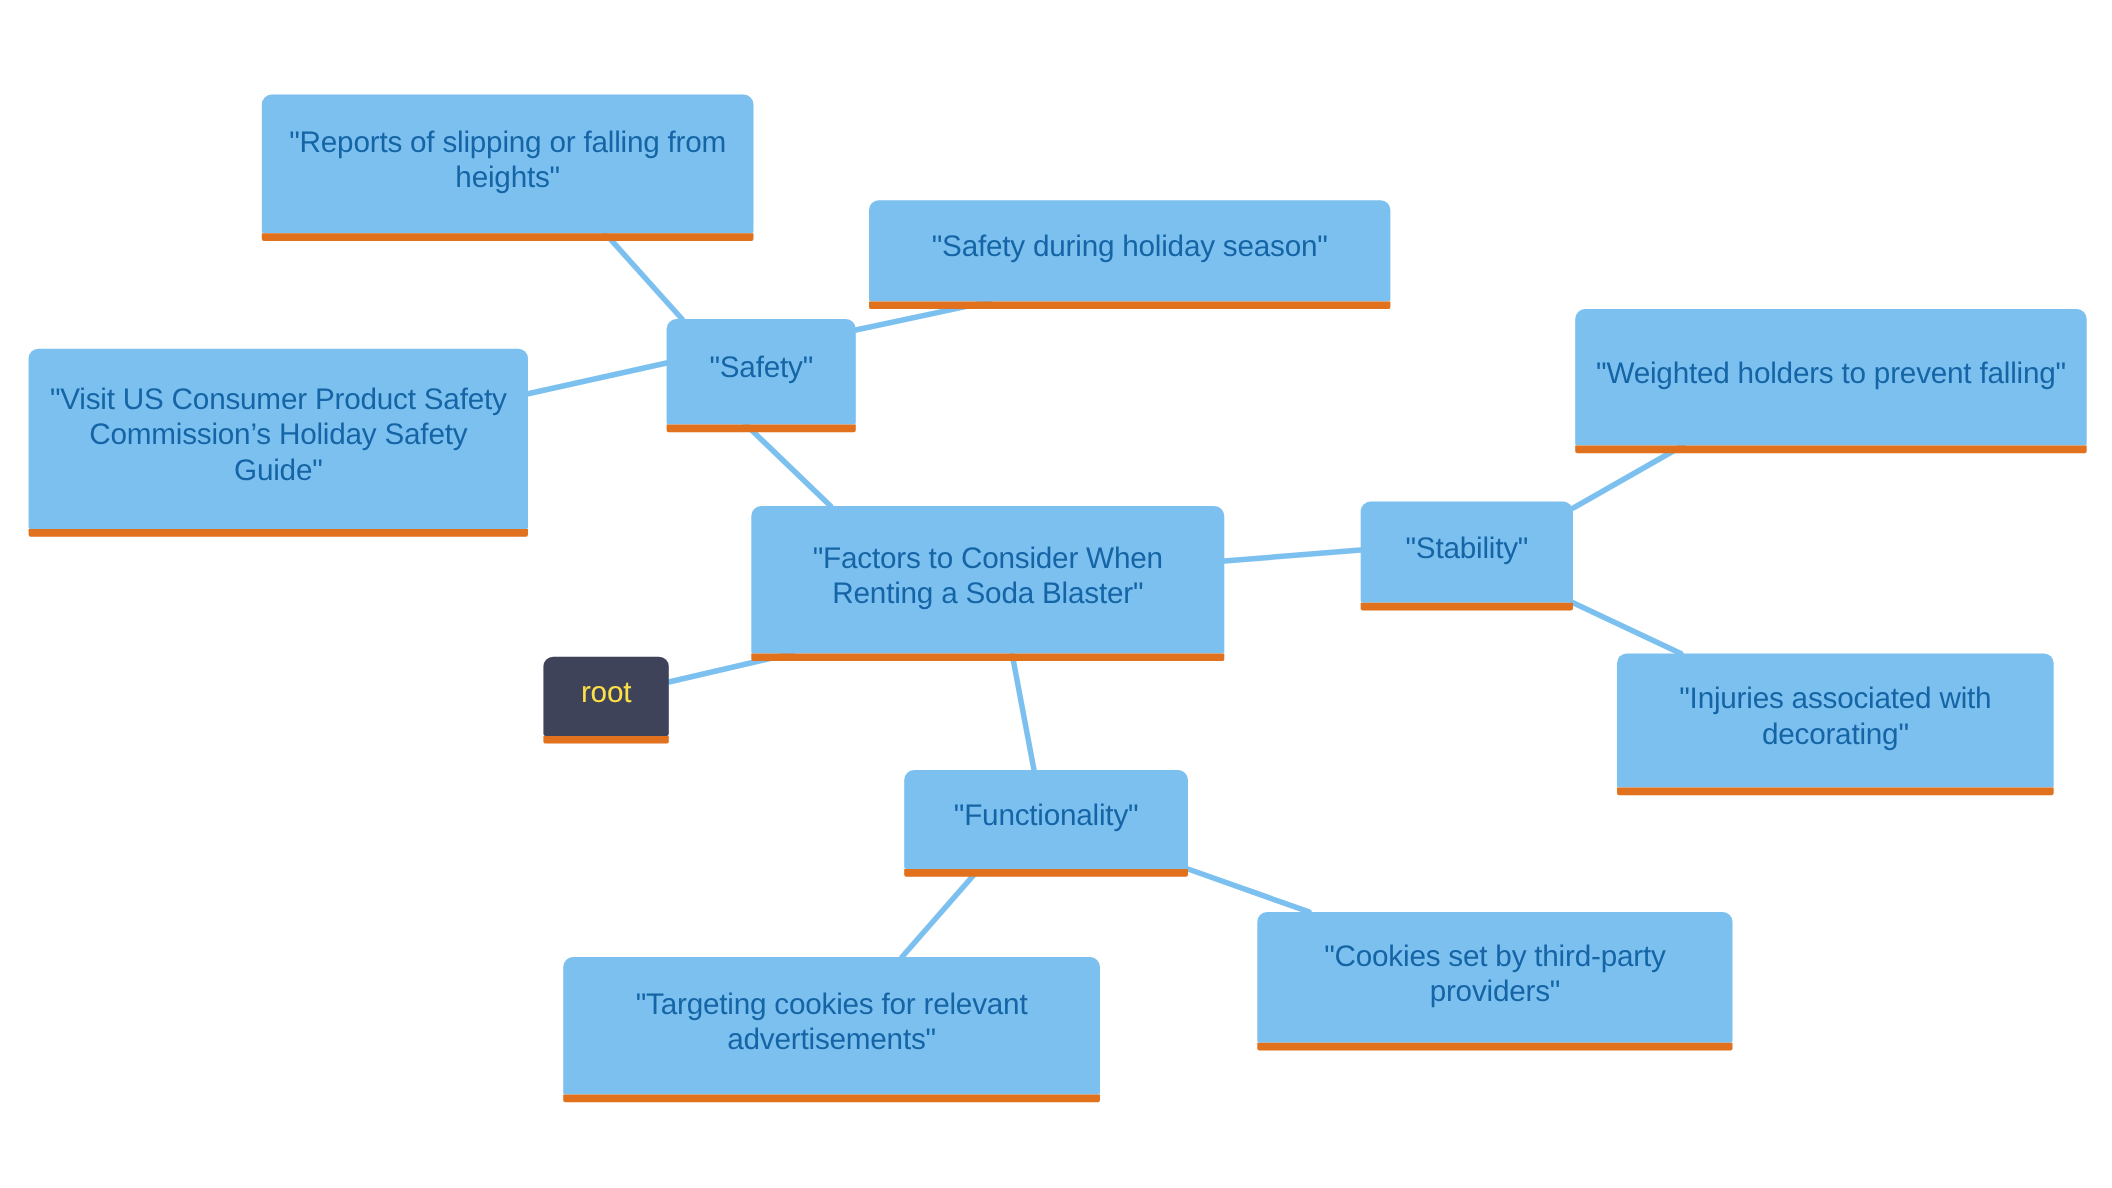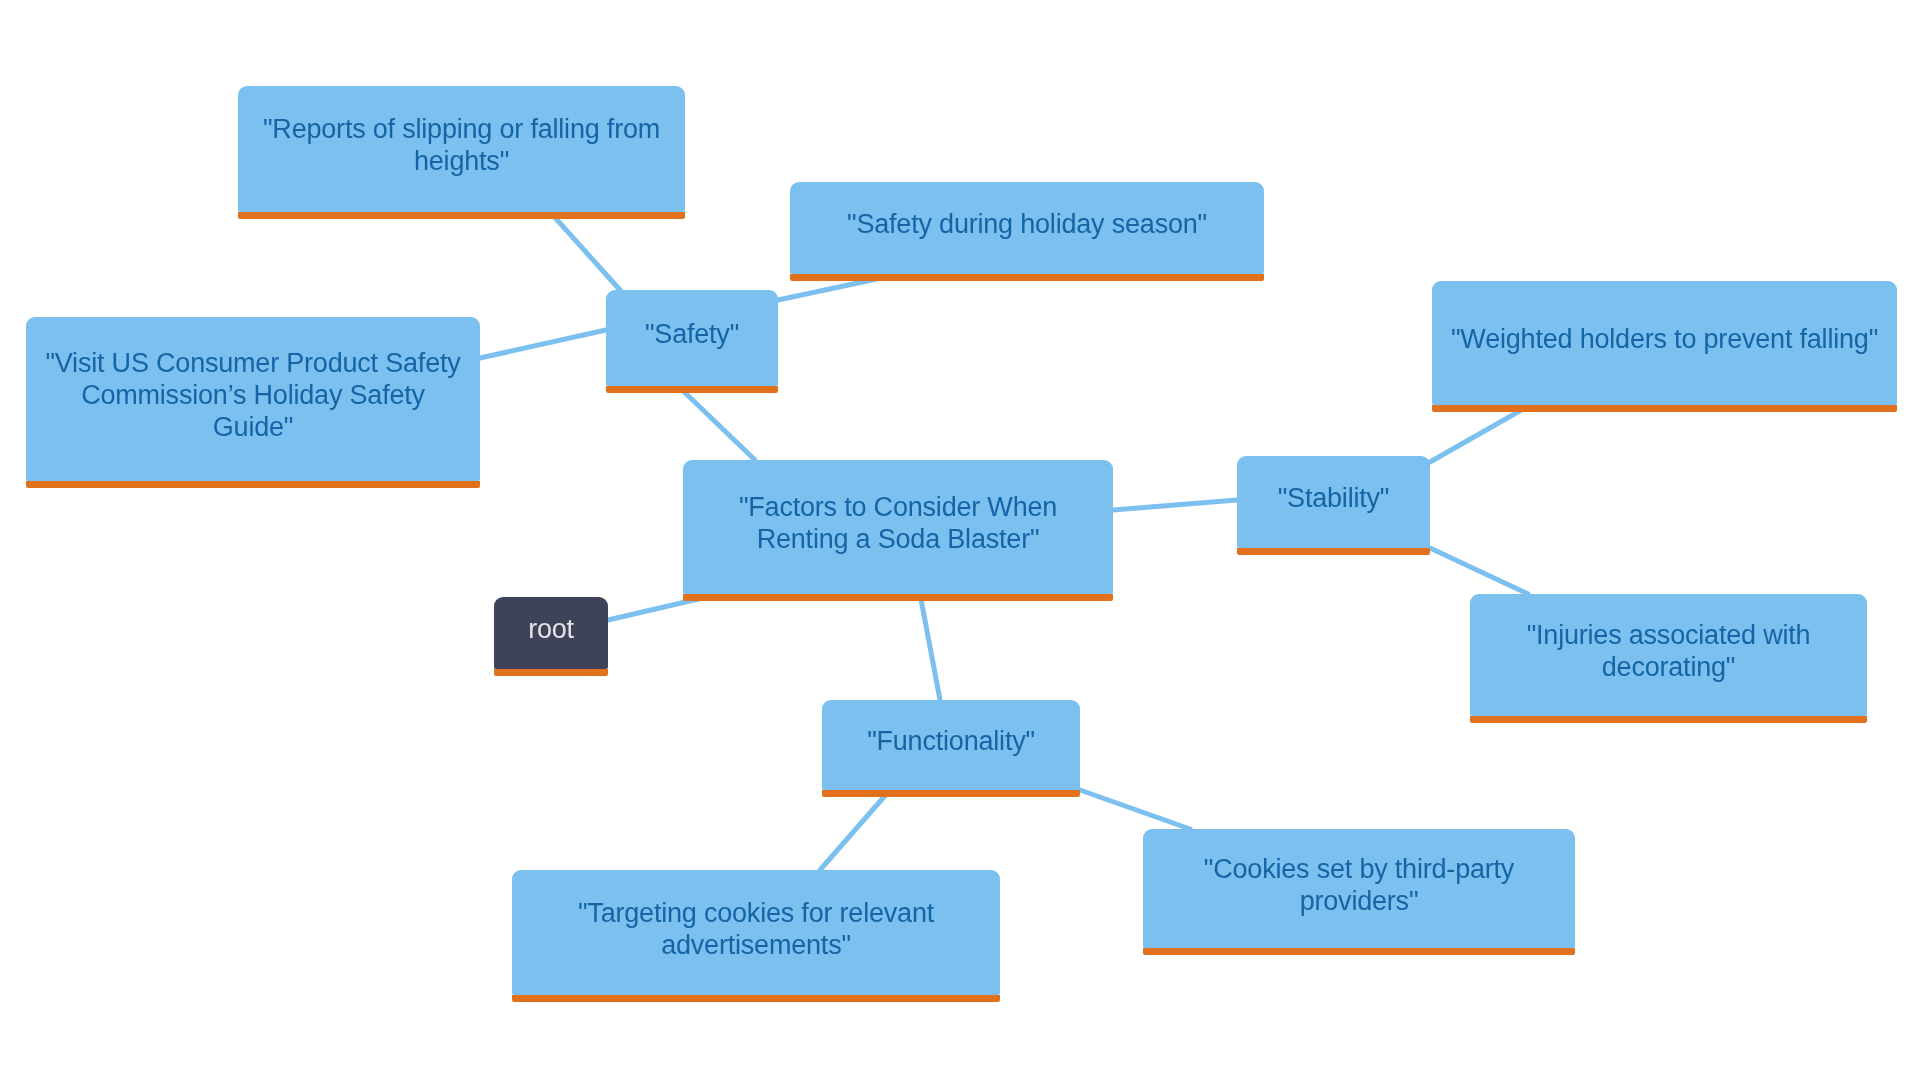--- a/index.html
+++ b/index.html
@@ -37,21 +37,21 @@
     background: #7cc0ef;
     color: #1565a6;
     font-size: 27px;
     line-height: 1.18;
     letter-spacing: -0.2px;
     padding: 4px 14px 10px 14px;
     overflow: hidden;
   }
   .mm-node.root-node {
     background: #3e4359;
-    color: #e5e5e5;
+    color: #fde047;
   }
   .mm-accent {
     position: absolute;
     height: 7px;
     background: #e2711d;
     border-radius: 0 0 2px 2px;
   }
   .mm-label {
     display: block;
     width: 100%;

